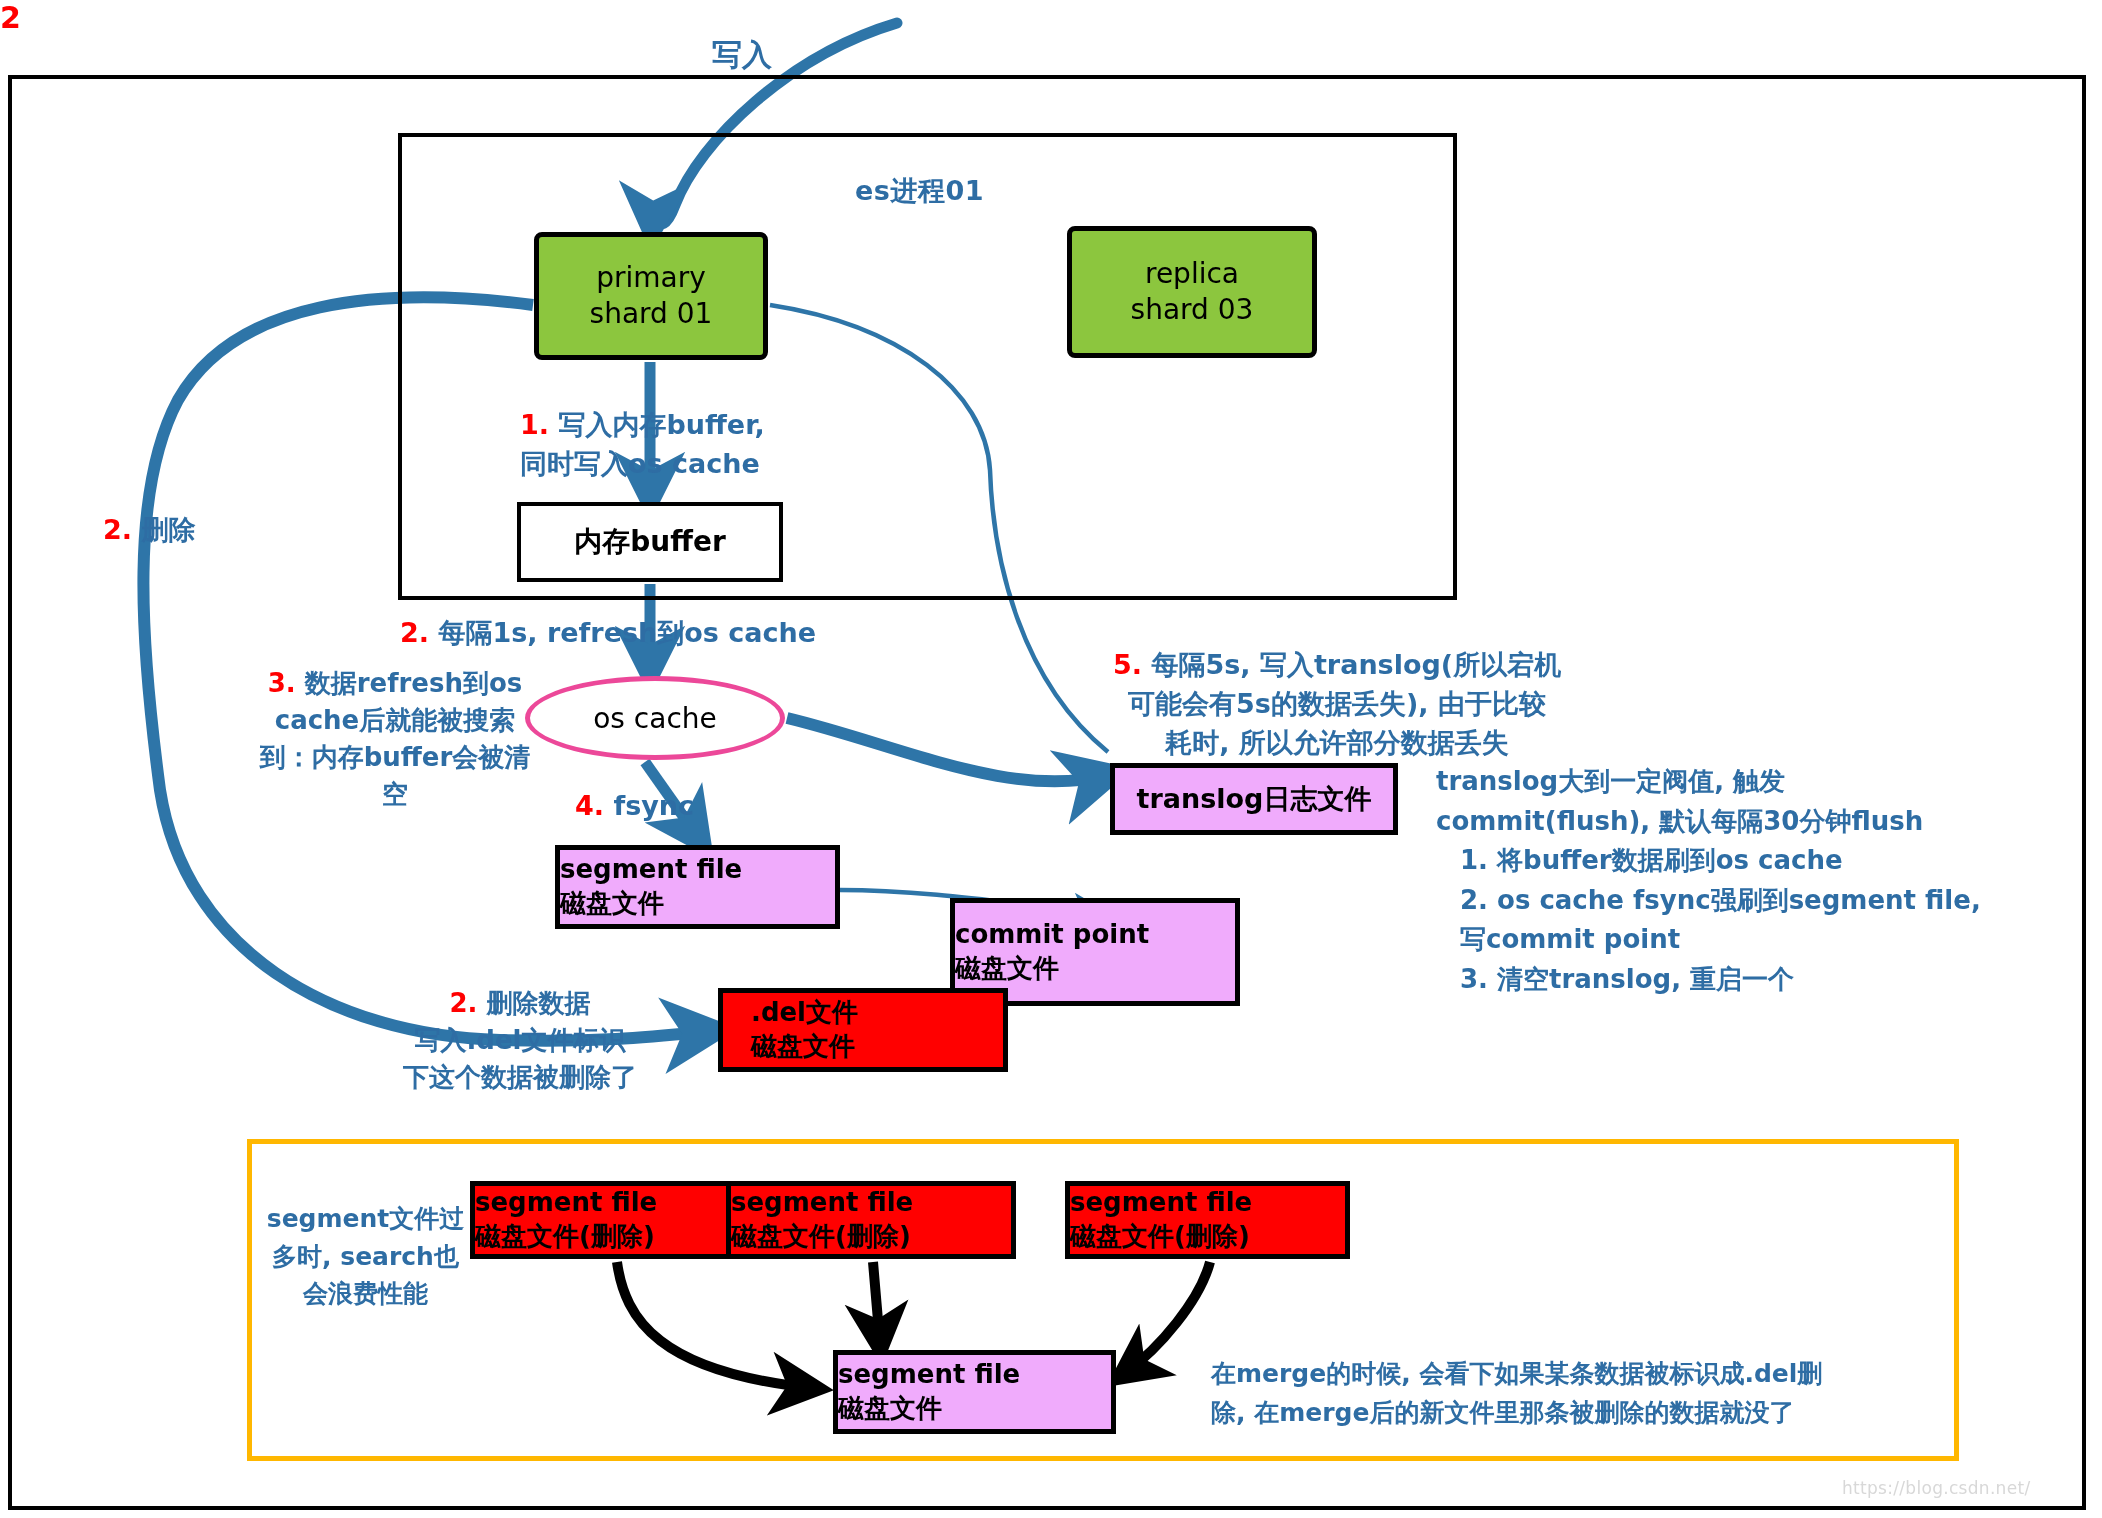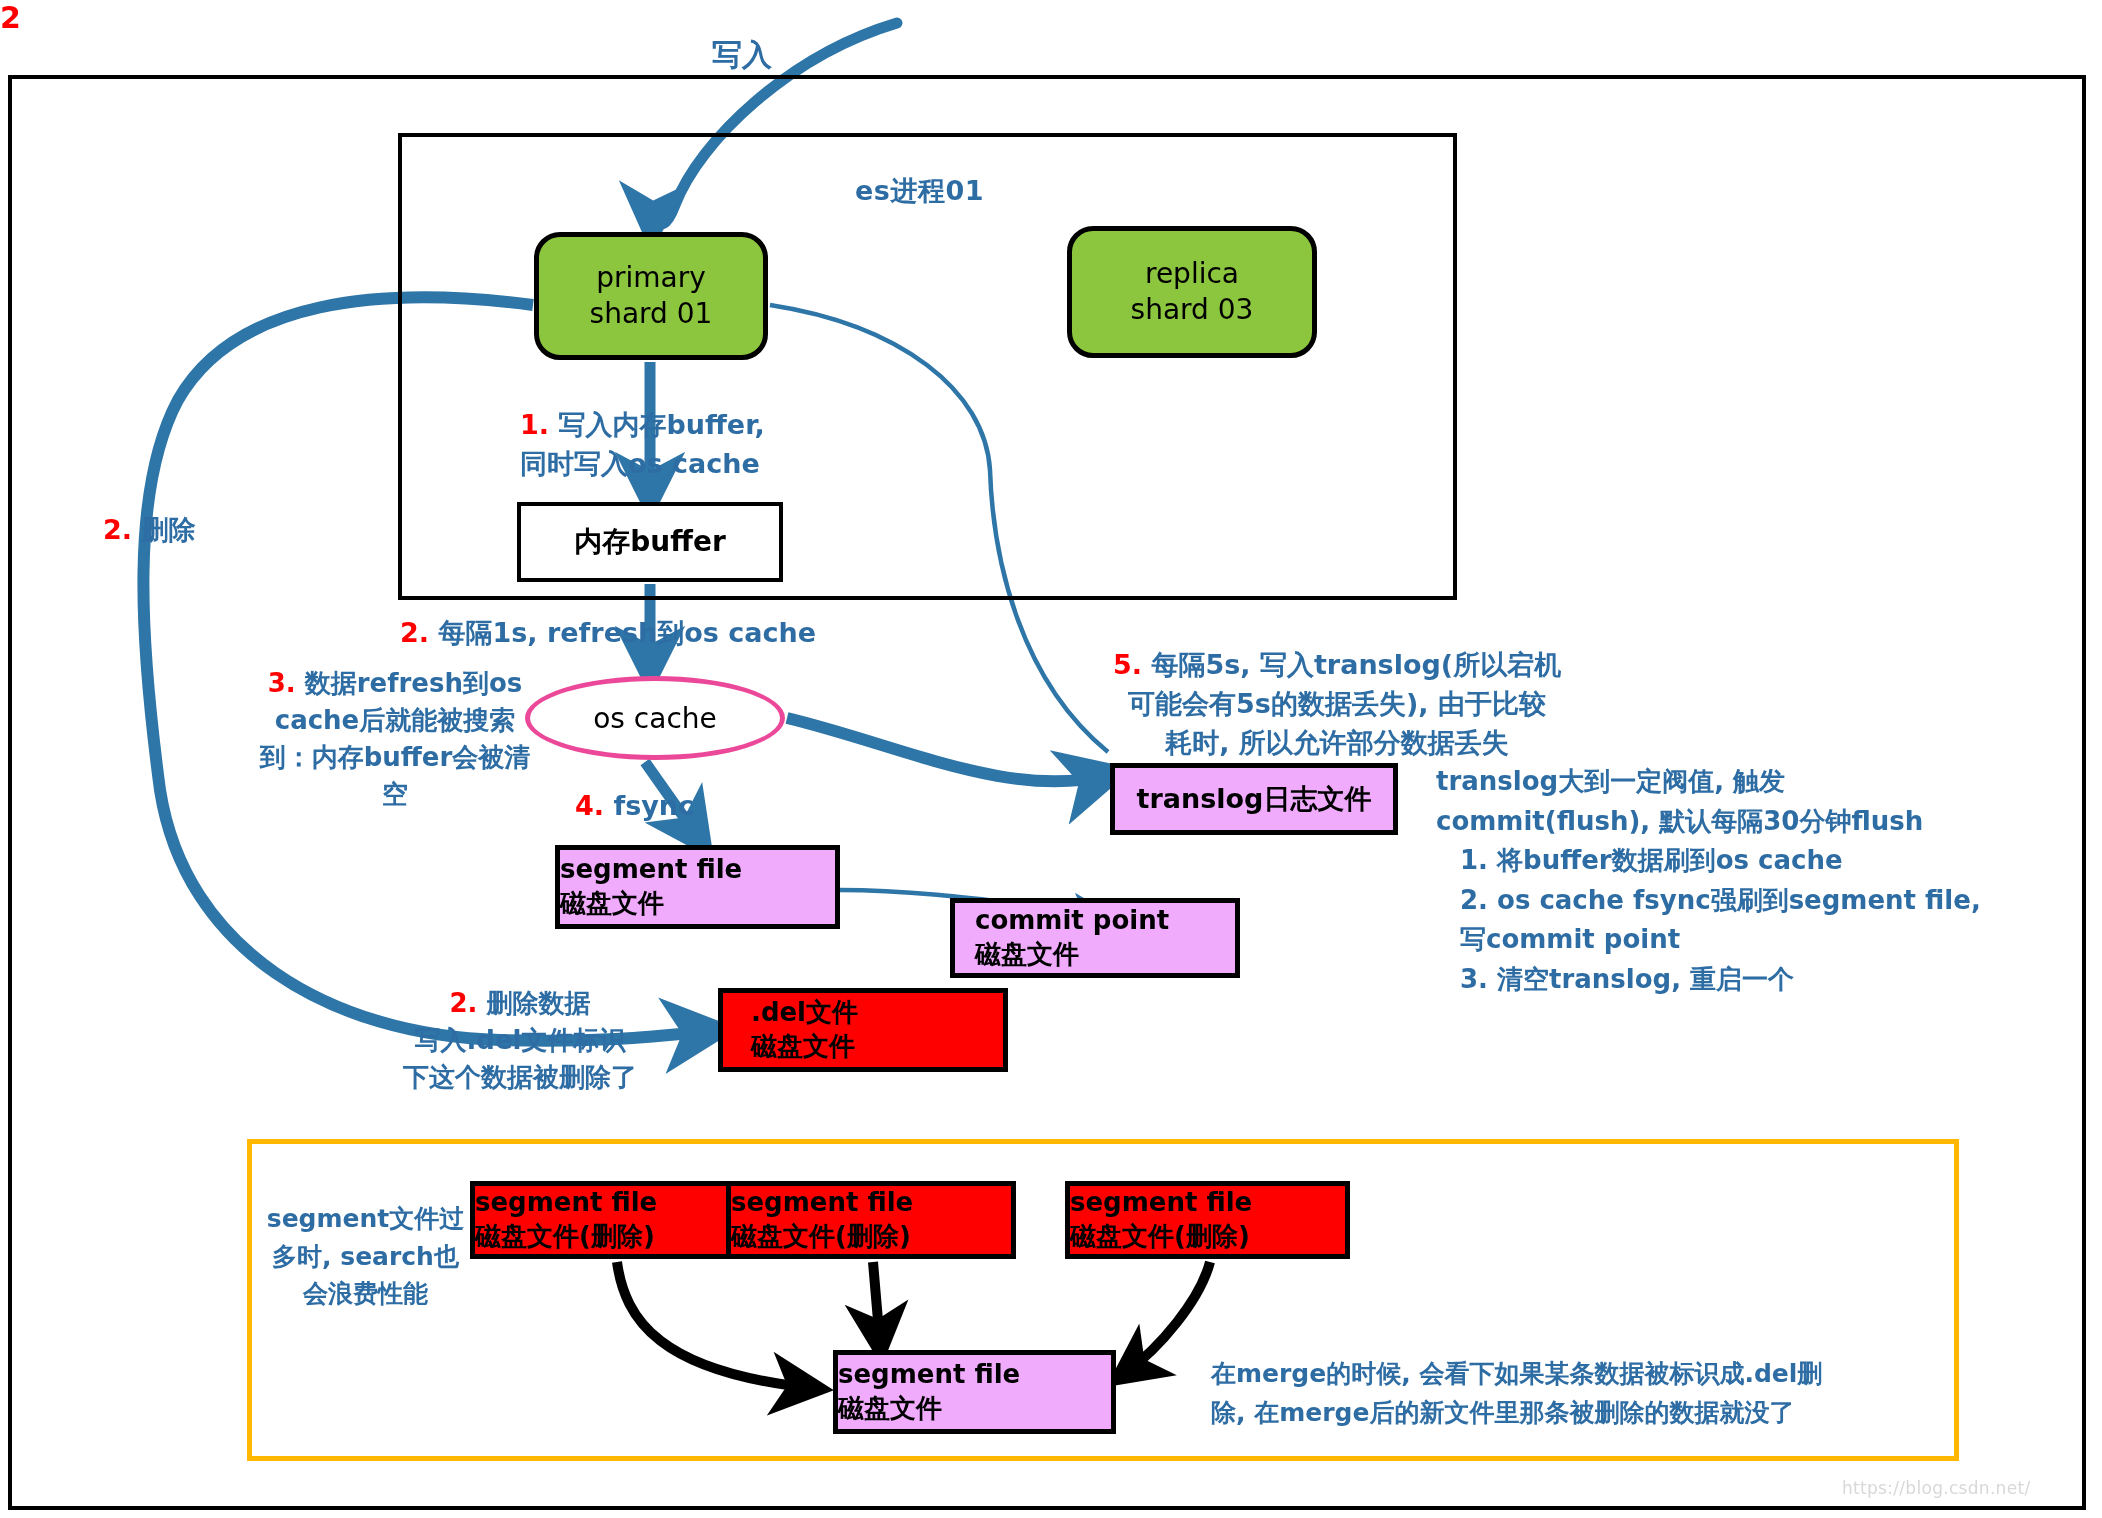--- a/index.html
+++ b/index.html
@@ -40,21 +40,21 @@
     font-size:27px;
     font-weight:700;
     letter-spacing:.5px;
   }
 
   
   .shard{
     position:absolute;
     border:5px solid #000000;
     background:#8cc63e;
-    border-radius:26px;
+    border-radius:8px;
     box-sizing:border-box;
     display:flex;
     flex-direction:column;
     align-items:center;
     justify-content:center;
     color:#000;
     font-size:28px;
     line-height:1.28;
     font-weight:400;
   }
@@ -92,21 +92,21 @@
     display:flex;flex-direction:column;
     align-items:flex-start;justify-content:center;
     font-size:26px;line-height:1.3;color:#000;font-weight:700;
   }
   .orange{background:#f0abfc;}
   .red{background:#ff0000;}
 
   #translog-box{left:1110px;top:763px;width:288px;height:72px;
     align-items:center;justify-content:center;font-size:27px;}
   #segment-file-1{left:555px;top:845px;width:285px;height:84px;}
-  #commit-point{left:950px;top:898px;width:290px;height:80px;padding-left:20px;}
+  #commit-point{left:950px;top:898px;width:290px;height:108px;}
   #del-file{left:718px;top:988px;width:290px;height:84px;padding-left:28px;}
 
   
   .merge-panel{
     position:absolute;
     left:247px;top:1139px;
     width:1712px;height:322px;
     border:5px solid #ffb700;
     box-sizing:border-box;
   }

